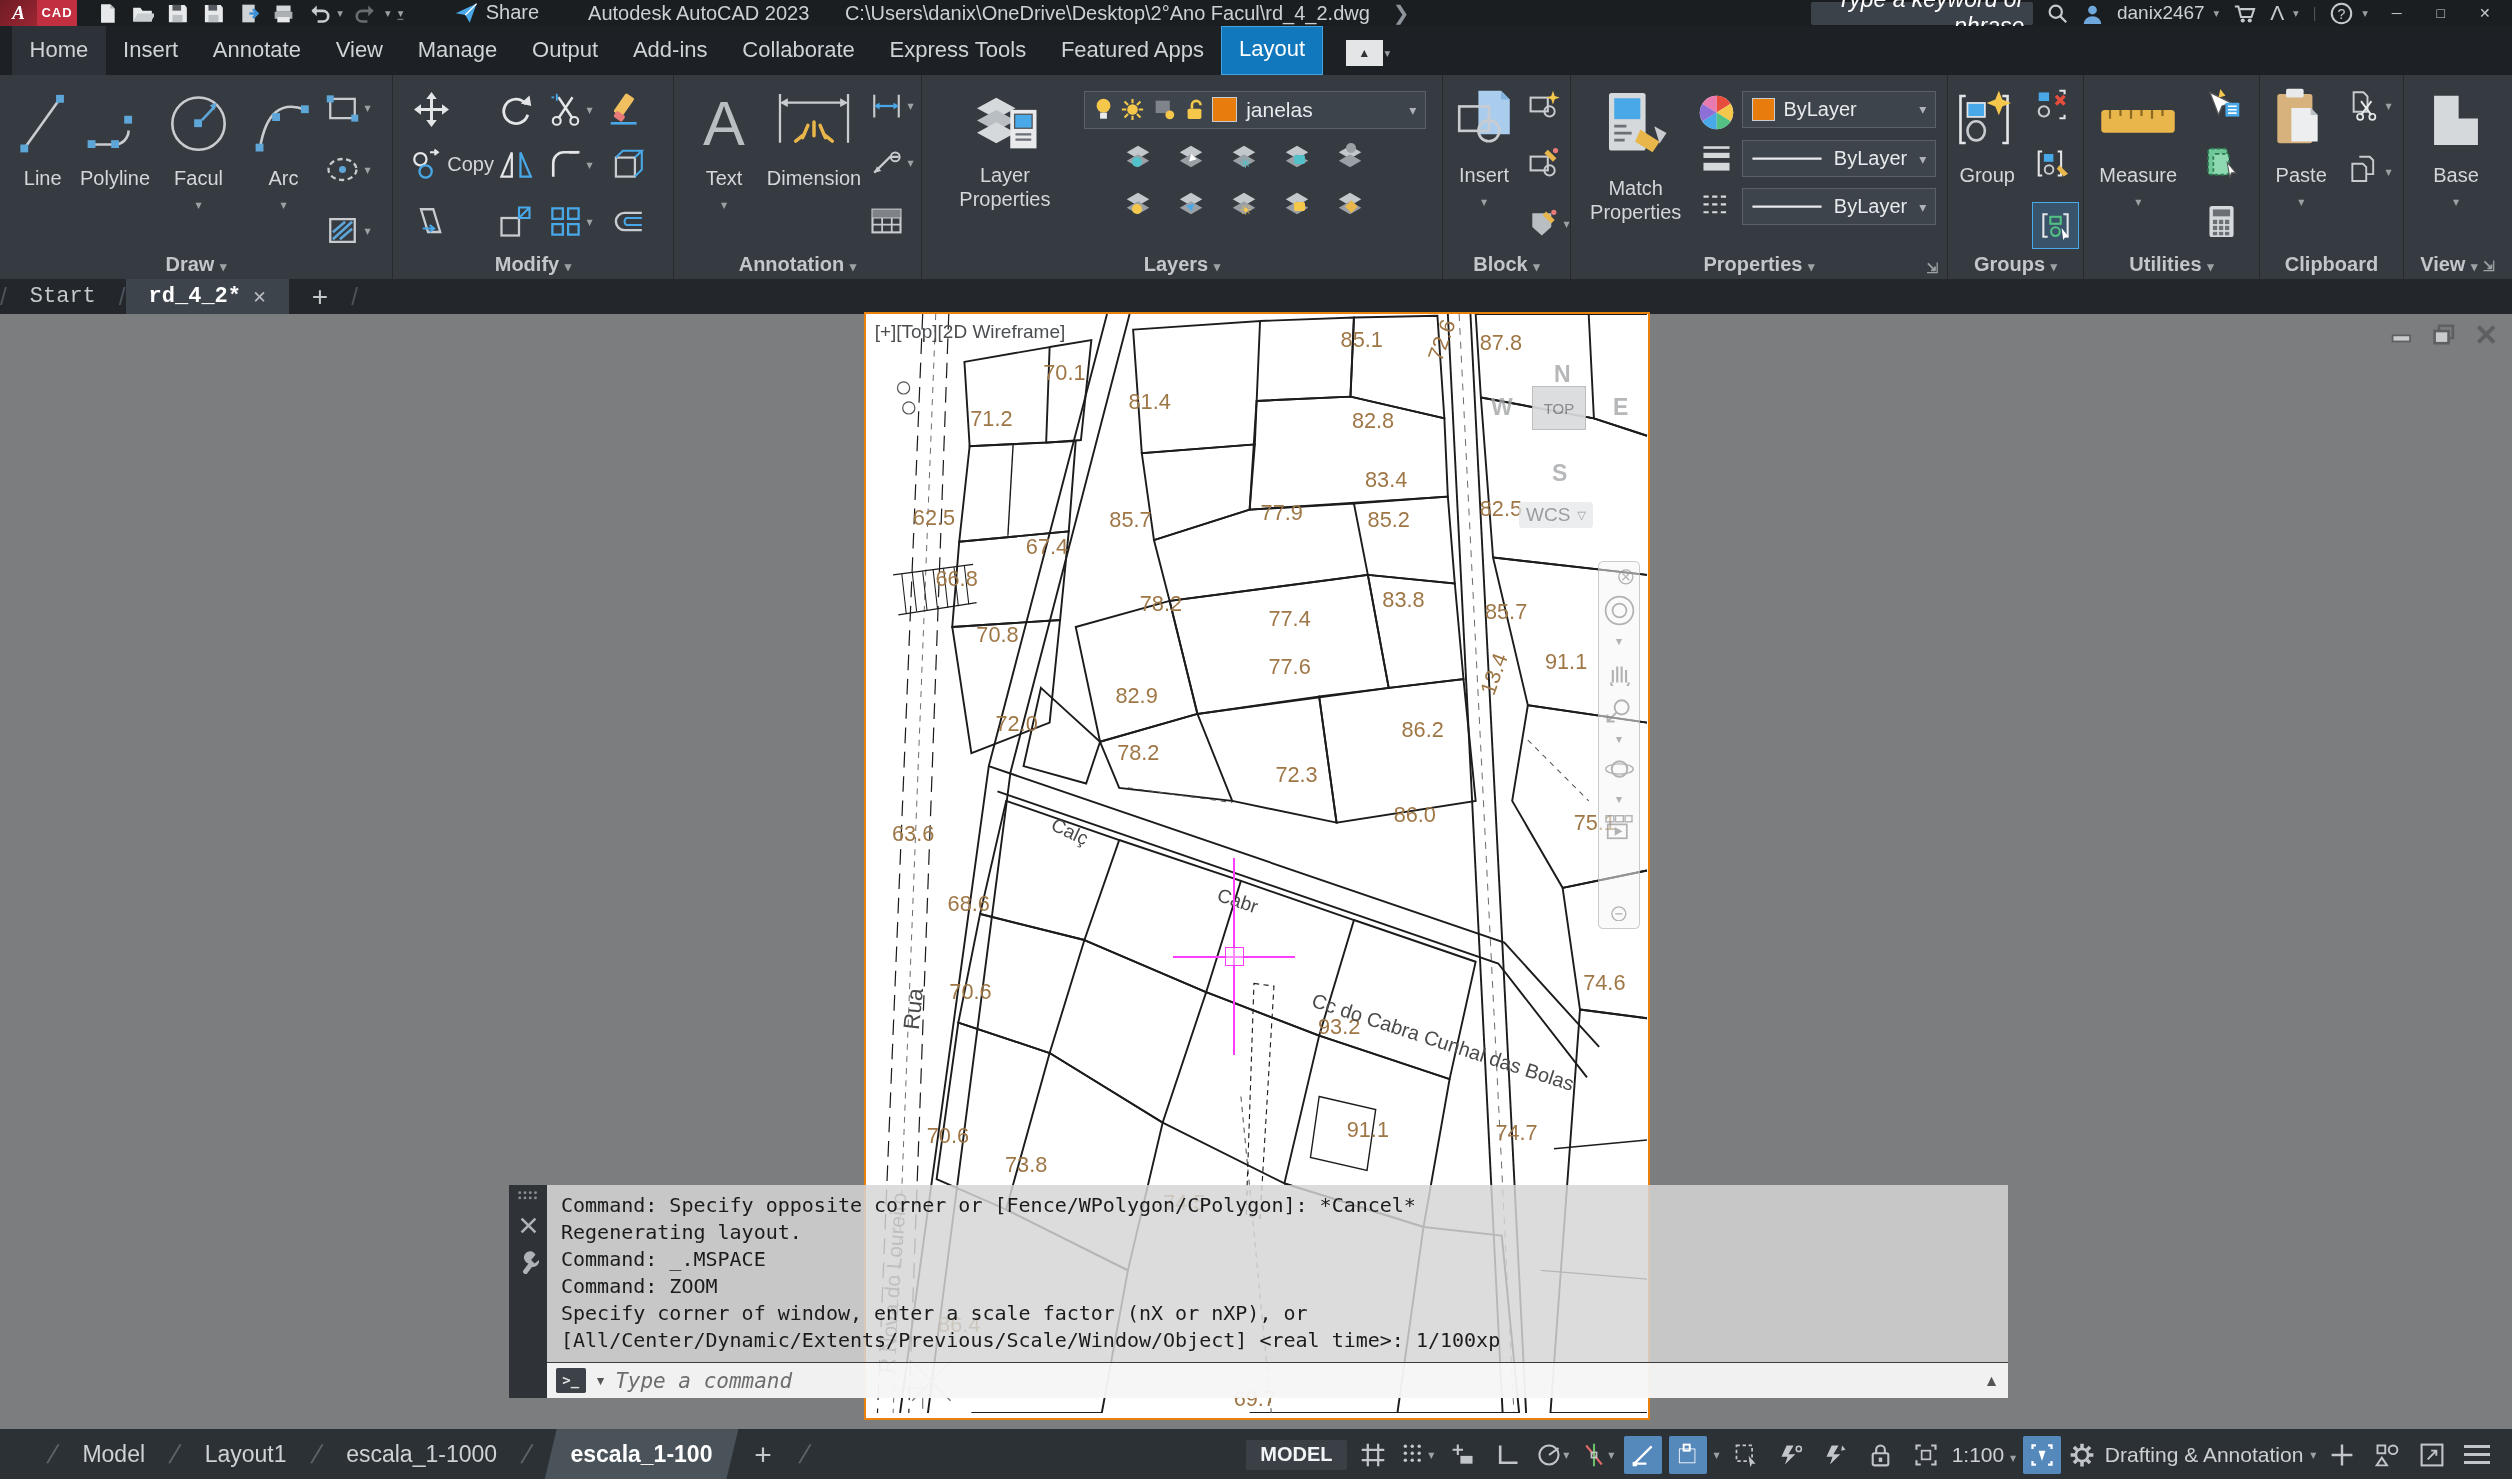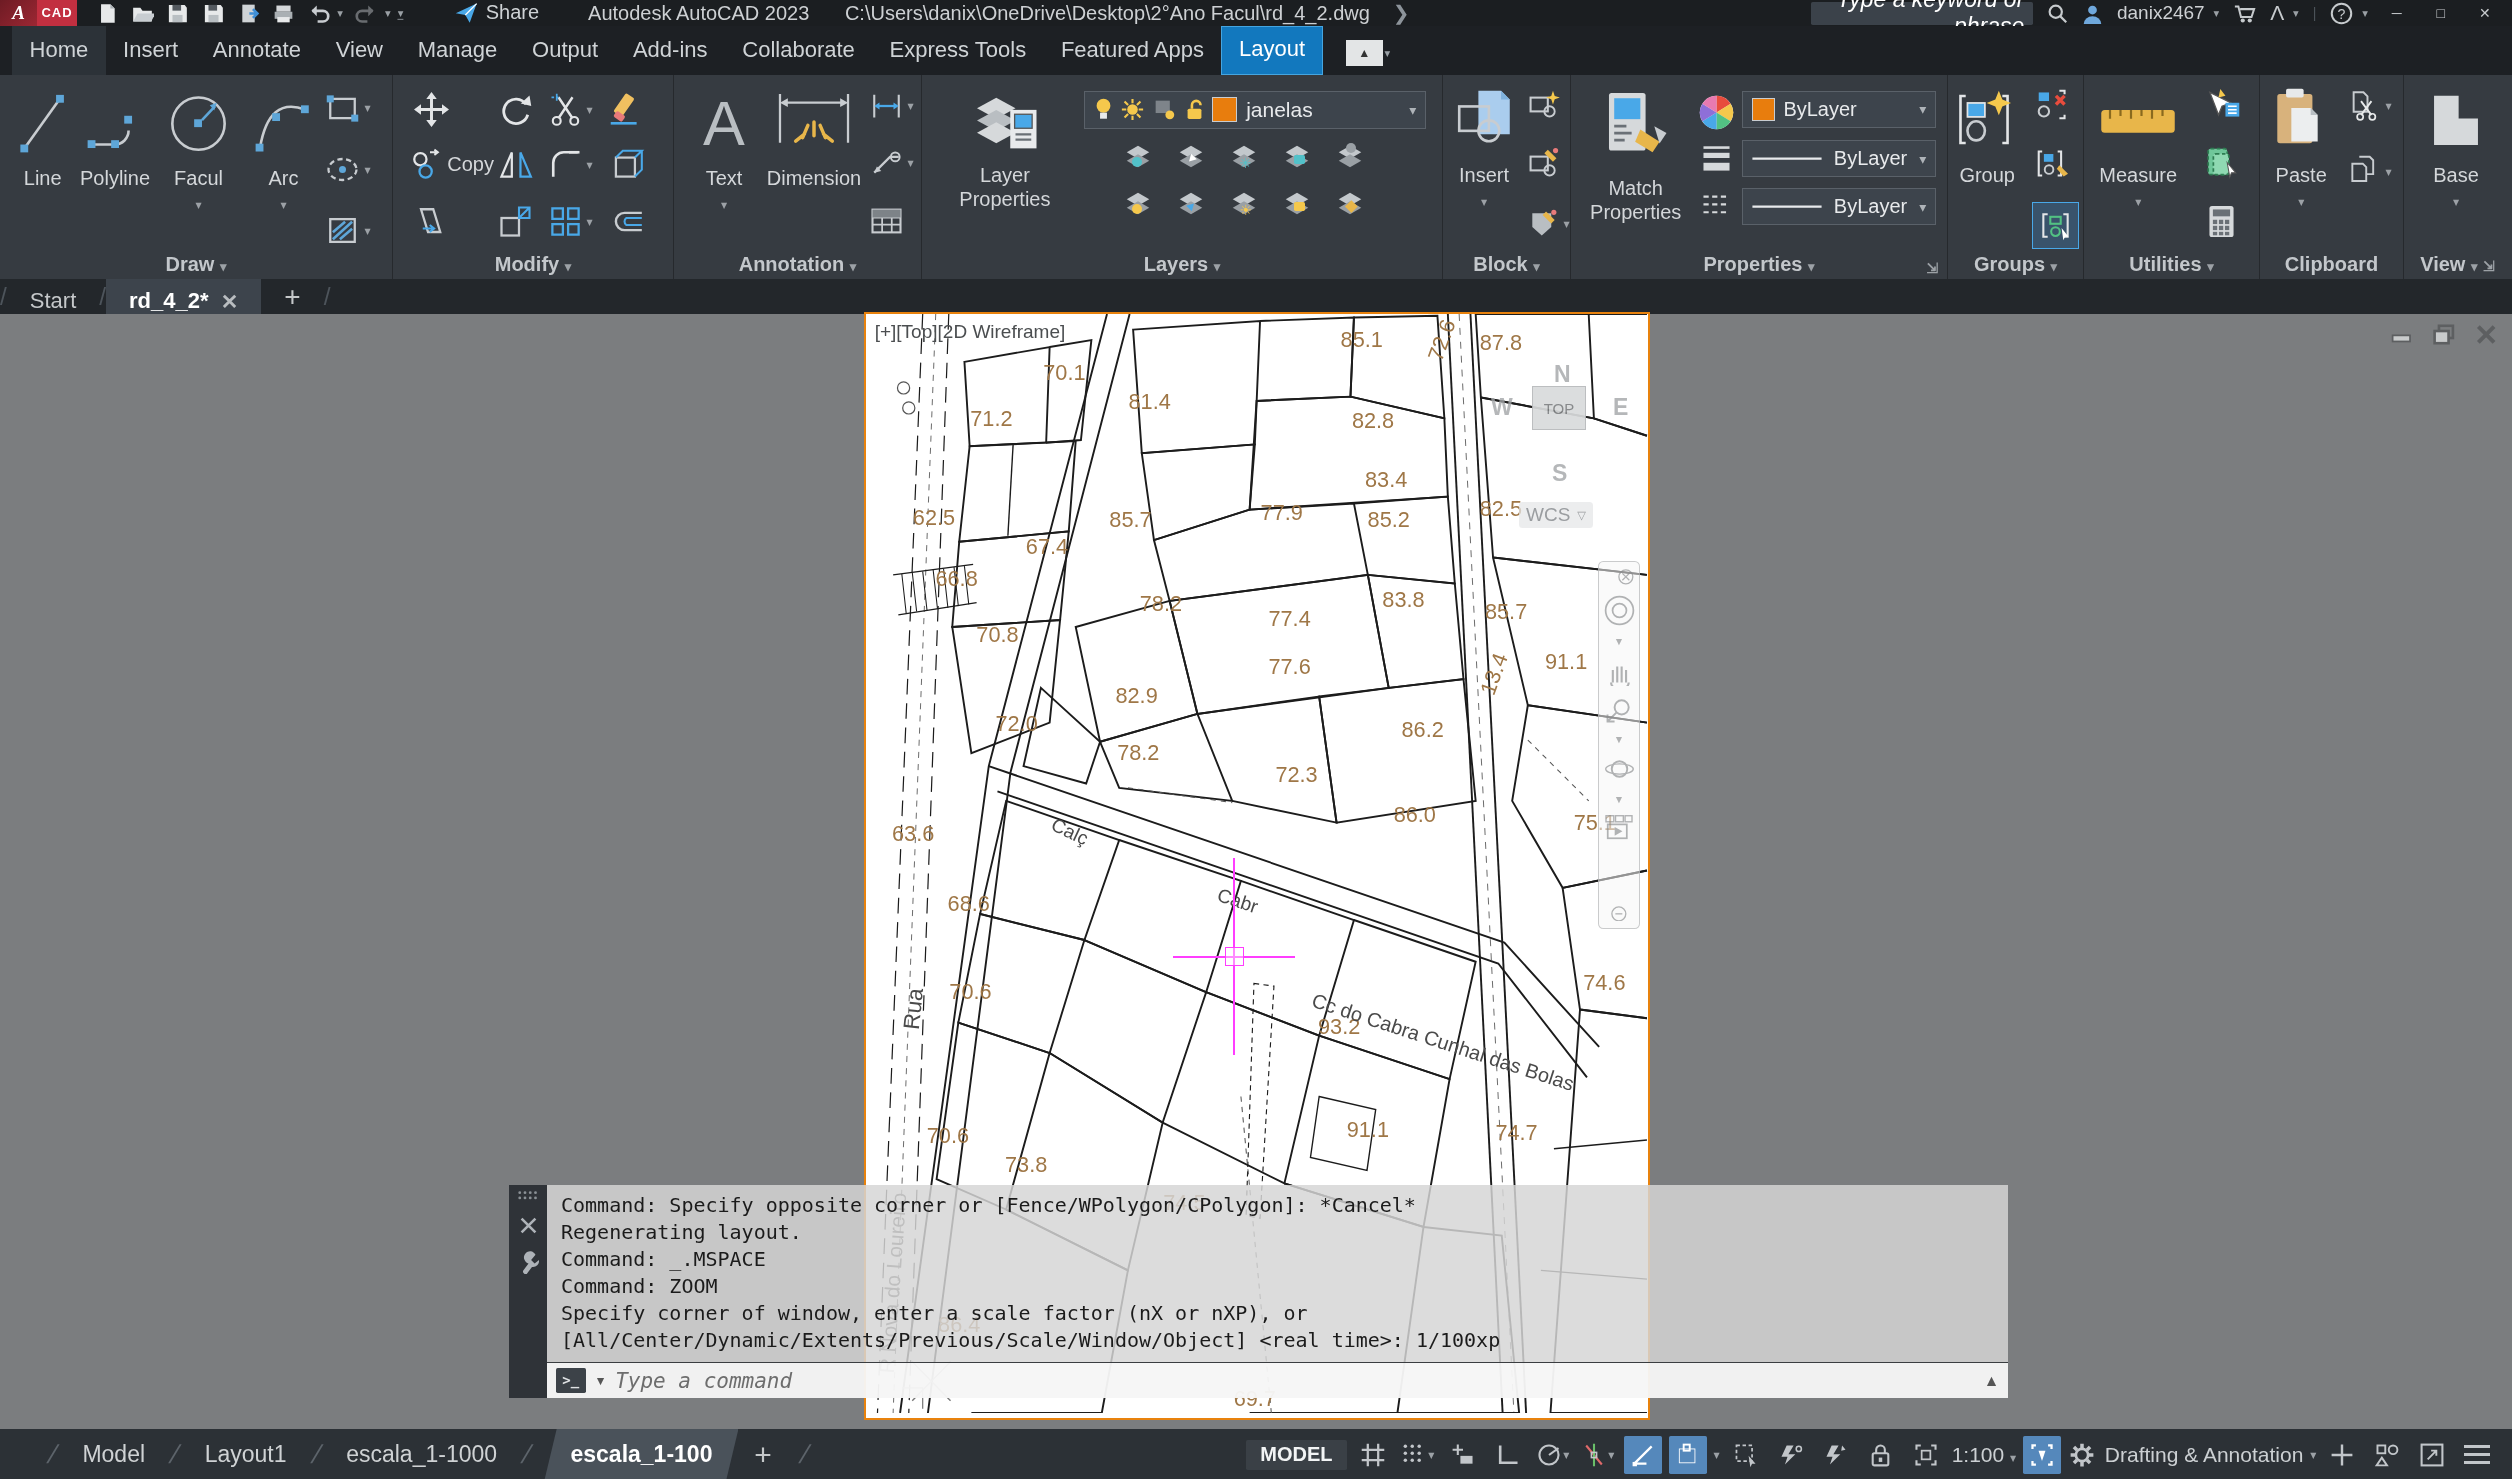--- a/index.html
+++ b/index.html
@@ -38,21 +38,21 @@
   .blabel{color:#d4d7da;font-size:20px;text-align:center;line-height:23.6px;}
   .bigbtn{position:absolute;display:flex;flex-direction:column;align-items:center;gap:5.2px;}
   .mini{position:absolute;display:flex;align-items:center;gap:3.5px;}
   .car2{color:#9ca1a6;font-size:12.2px;}
   .combo{position:absolute;background:#3d444c;border:0.9px solid #5a6169;display:flex;align-items:center;gap:8.7px;padding:0 8.7px;box-sizing:border-box;}
   .combo .cartxt{margin-left:auto;color:#aeb3b8;font-size:14px;}
   .combo .val{color:#e8eaec;font-size:21px;}
   .sw{width:23px;height:23px;background:#e87d0d;border:0.9px solid #c8ccd0;}
   
   #filetabs{left:0;top:279px;width:2512px;height:35px;background:#23272b;display:flex;align-items:stretch;}
-  .ftab{display:flex;align-items:flex-end;gap:12.2px;padding:0 23px;color:#c5c8ca;font-size:22px;}
+  .ftab{display:flex;align-items:center;gap:12.2px;padding:0 23px;color:#c5c8ca;font-size:22px;font-family:Liberation Mono, monospace;}
   .ftab.active{background:#3d444c;color:#fff;font-weight:bold;}
   .fsep{color:#4d545b;font-size:24.4px;align-self:center;}
   .fx{color:#b9bdc0;font-size:21px;}
   .fplus{color:#c5c8ca;font-size:28px;padding:0 23px;display:flex;align-items:center;}
   
   #canvas{left:0;top:314px;width:2512px;height:1115px;background:#7b7d7f;}
   #viewport{position:absolute;left:864px;top:-1.7px;width:782px;height:1104px;background:#fff;border:2.6px solid #e8820d;}
   #vplabel{position:absolute;left:8.7px;top:7px;color:#4b4e50;font-size:19px;}
   
   #vcube{position:absolute;left:611px;top:52px;width:183px;height:174px;color:#a3a6a8;}

